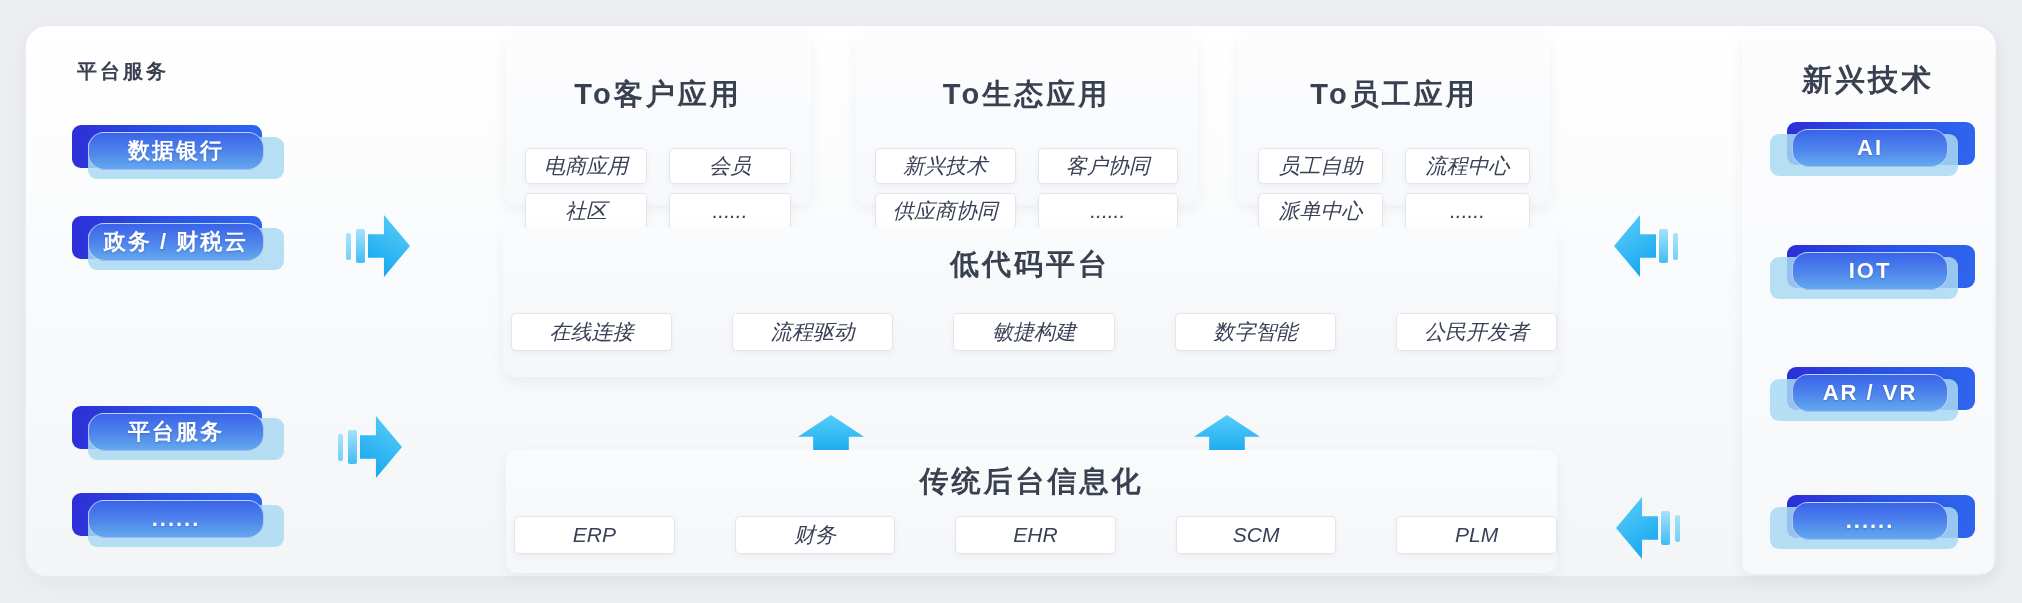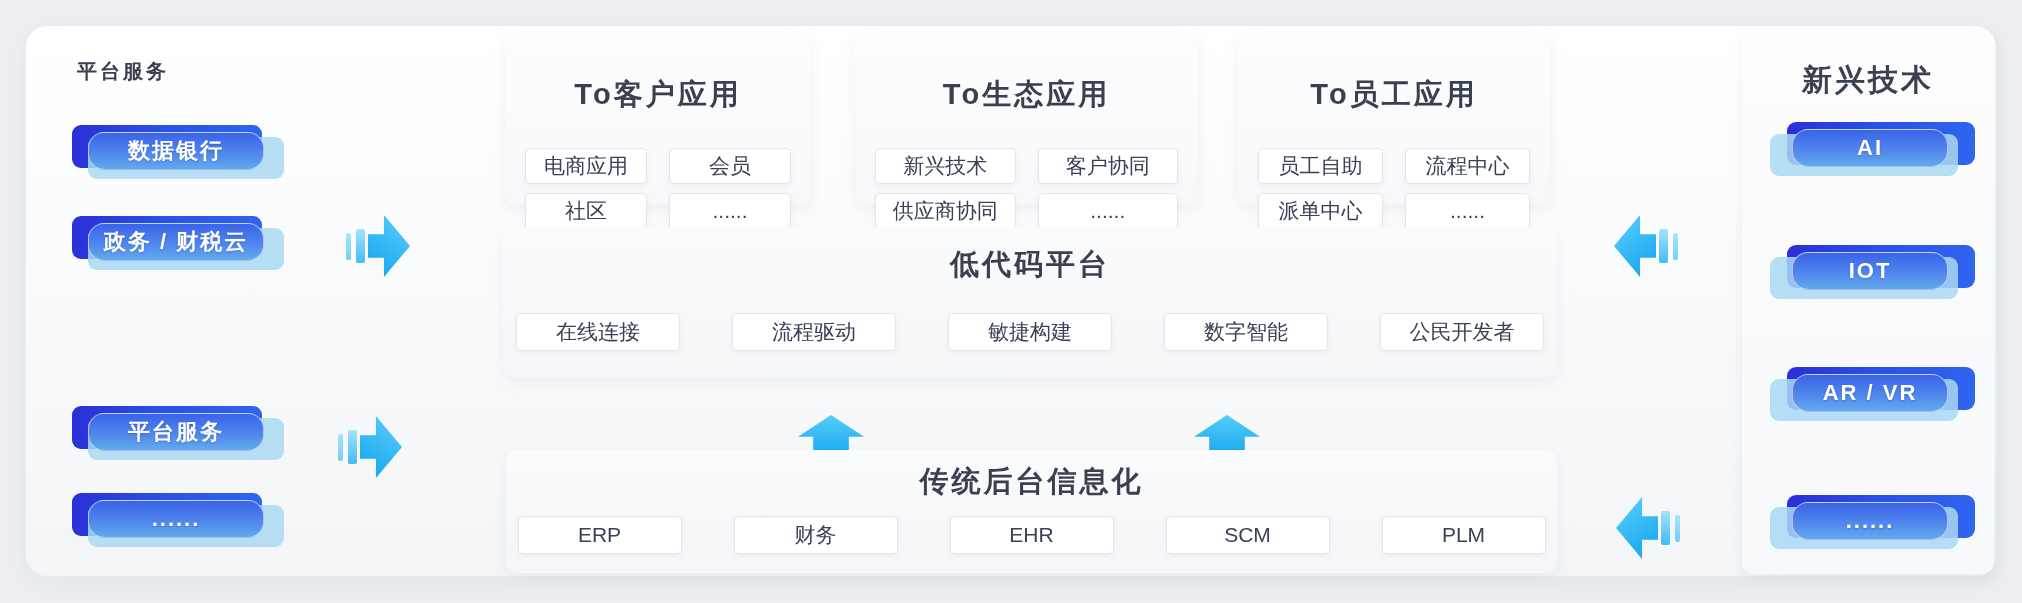--- a/index.html
+++ b/index.html
@@ -64,32 +64,32 @@
   .card-title,.panel-title{
     position:absolute;left:0;right:0;text-align:center;
     font-size:29px;font-weight:600;letter-spacing:3px;color:#39404f;
     white-space:nowrap;
   }
   .tag{
     background:#ffffff;border:1px solid #e2e6ec;border-radius:5px;
     box-shadow:0 2px 5px rgba(120,132,155,.08);
     font-size:21px;font-weight:500;color:#3a4156;
     text-align:center;height:36px;line-height:34px;
-    box-sizing:border-box;white-space:nowrap;
+    box-sizing:border-box;white-space:nowrap;font-style:italic;
   }
   .tag-grid{
     position:absolute;left:0;right:0;top:115px;
     display:grid;grid-template-columns:1fr 1fr;
     column-gap:22px;row-gap:9px;padding:0 20px;
   }
   .tag-row{
     position:absolute;left:0;right:0;
     display:flex;justify-content:center;gap:52px;
   }
-  .tag-row .tag{width:164px;height:38px;line-height:36px;}
+  .tag-row .tag{width:164px;height:38px;line-height:36px;margin-left:8px;}
   
   .arrow-h{position:absolute;width:64px;height:62px;}
   .arrow-h .bar1{position:absolute;left:0;top:18px;width:5px;height:27px;border-radius:2px;
     background:linear-gradient(180deg,#8edbfa,#49c2f6);opacity:.75;}
   .arrow-h .bar2{position:absolute;left:10px;top:14px;width:9px;height:34px;border-radius:2px;
     background:linear-gradient(180deg,#9be0fb,#2eb6f4);opacity:.9;}
   .arrow-h .head{position:absolute;left:22px;top:0;width:42px;height:62px;
     background:linear-gradient(215deg,#5fd0fa,#0ea2ee);
     clip-path:polygon(0 31%,38% 31%,38% 0,100% 50%,38% 100%,38% 69%,0 69%);
     filter:drop-shadow(0 3px 4px rgba(30,150,220,.25));}

